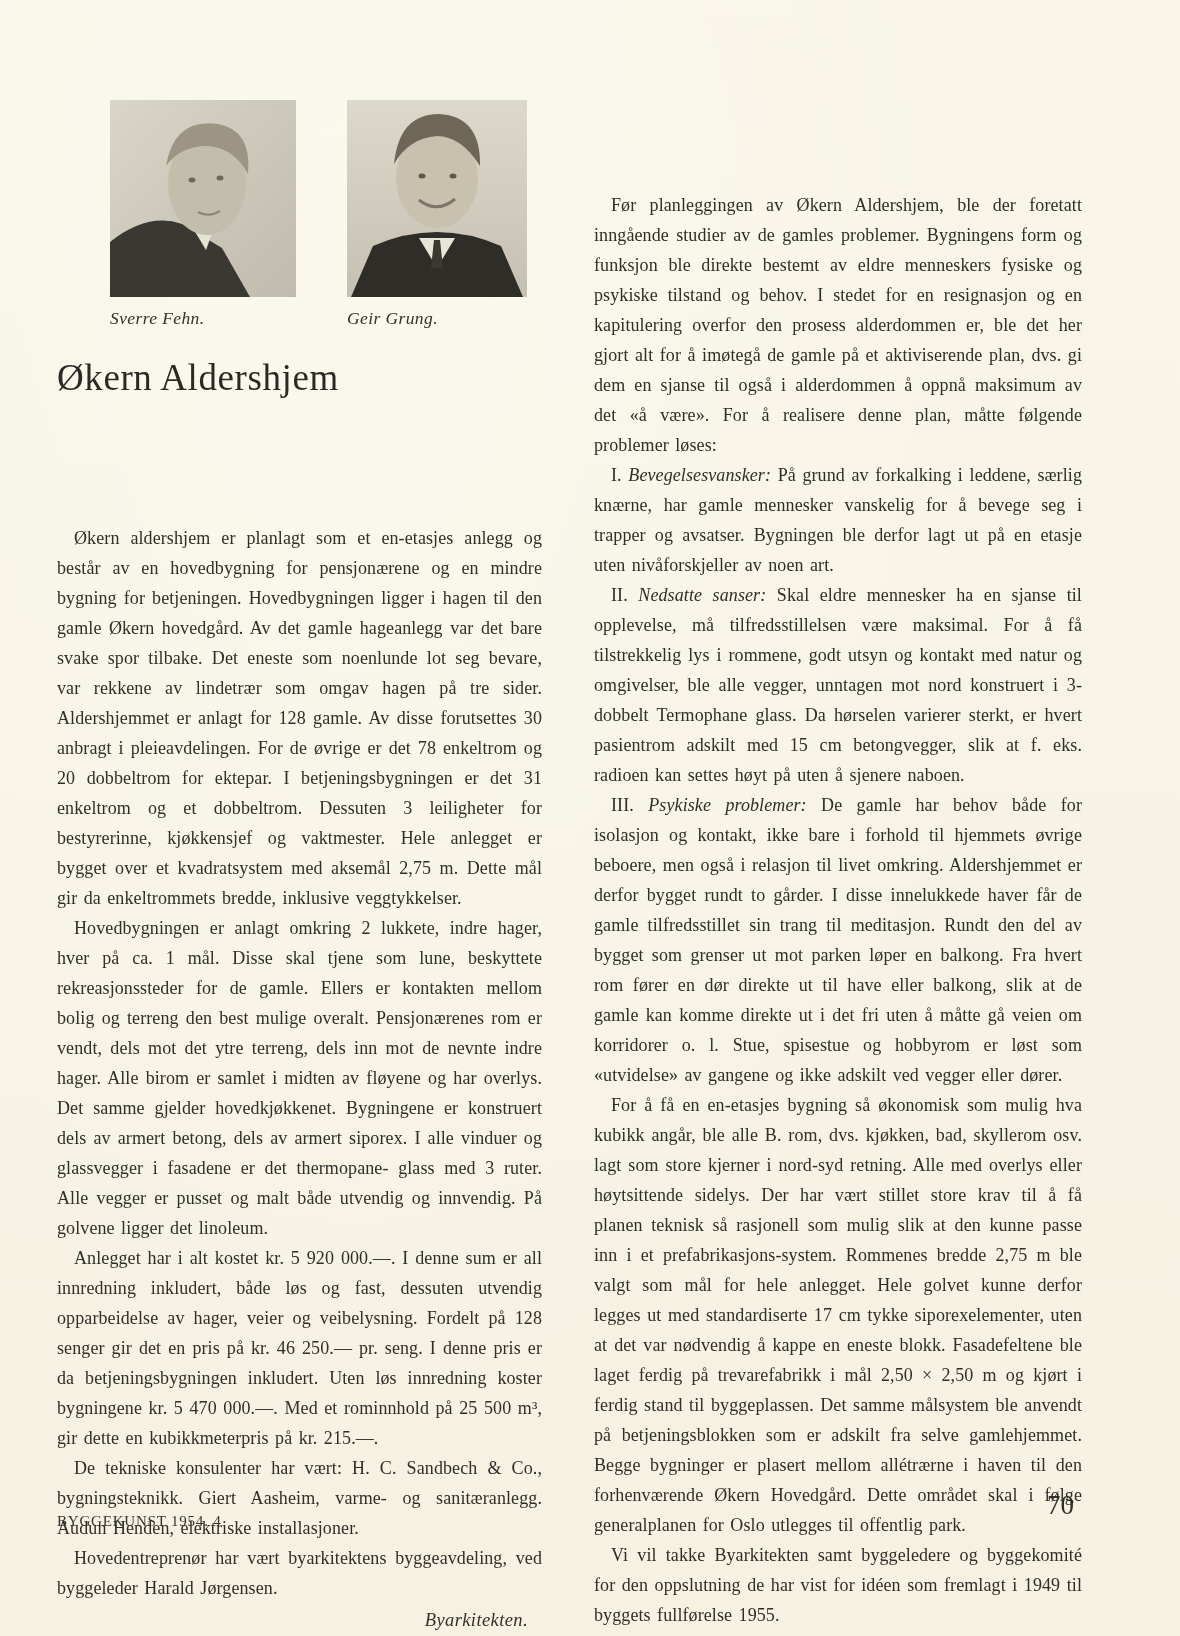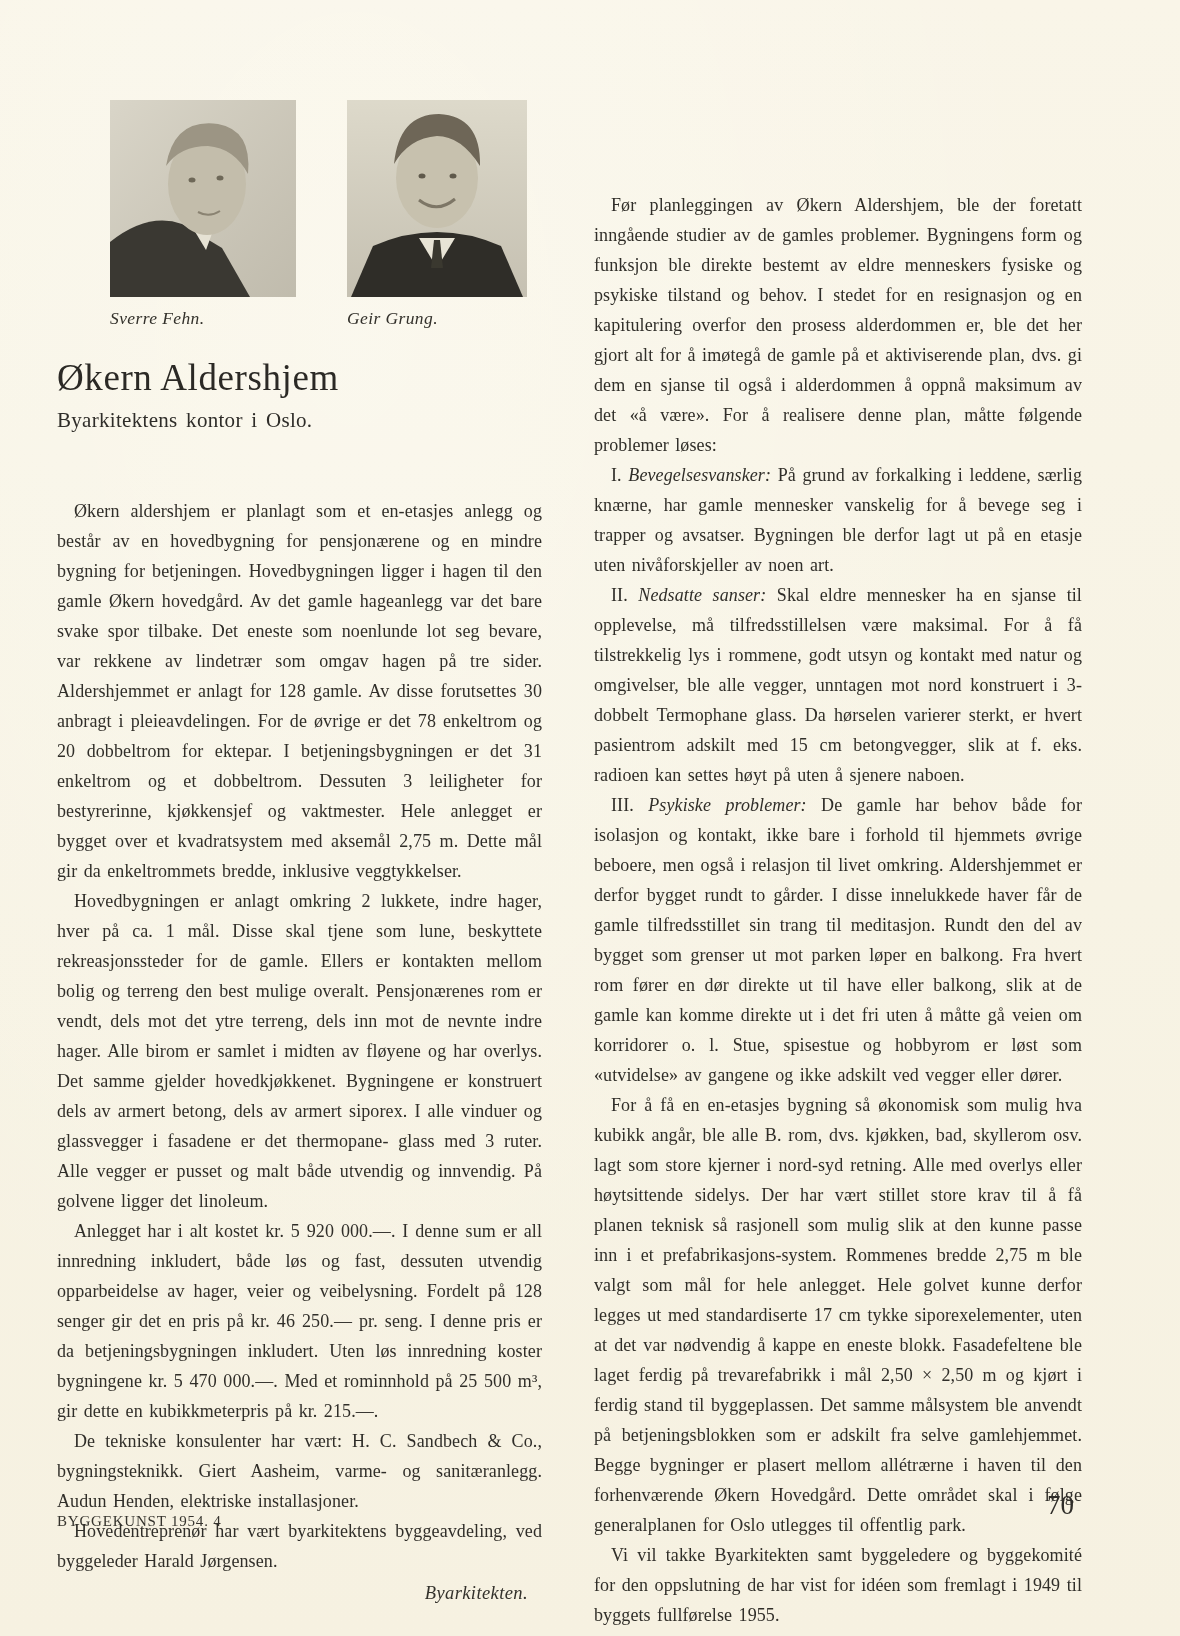--- a/index.html
+++ b/index.html
@@ -26,21 +26,21 @@
   }
   
   .title-block{position:absolute;left:57px;top:356px;width:490px;}
   .title-block h1{
     margin:0;font-size:37px;font-weight:400;letter-spacing:.6px;color:#2b2925;
   }
   .subtitle{margin:9px 0 0 0;font-size:21px;letter-spacing:.3px;word-spacing:3px;color:#2f2d29;}
   .subtitle + .subtitle{margin-top:7px;}
   
   .col{position:absolute;width:485px;}
-  .col-left{left:57px;top:496px;}
+  .col-left{left:57px;top:523px;}
   .col-right{left:594px;top:190px;width:488px;}
   .body-p{
     margin:0;font-size:18px;line-height:30px;text-align:justify;
     text-indent:17px;word-spacing:1.8px;letter-spacing:.1px;color:#302e29;
   }
   .p-num{font-style:normal;}
   .p-lead{font-style:italic;}
   .signature{
     margin:7px 14px 0 0;text-align:right;font-style:italic;font-size:18.5px;
     letter-spacing:.4px;color:#33312b;
@@ -101,21 +101,20 @@
           <ellipse cx="106" cy="76" rx="3.5" ry="2.5" fill="#5f594b"></ellipse>
           <path d="M72,100 Q90,114 108,99" stroke="#7d7666" stroke-width="3" fill="none"></path>
         </svg>
       </div>
       <figcaption>Geir Grung.</figcaption>
     </figure>
   </div>
 
   <header class="title-block">
     <h1>Økern Aldershjem</h1>
-    <p class="subtitle">Byarkitektens kontor i Oslo.</p>
   </header>
 
   <section class="col col-left">
     <p class="body-p">Økern aldershjem er planlagt som et en-etasjes anlegg og består av en hovedbygning for pensjonærene og en mindre bygning for betjeningen. Hovedbygningen ligger i hagen til den gamle Økern hovedgård. Av det gamle hageanlegg var det bare svake spor tilbake. Det eneste som noenlunde lot seg bevare, var rekkene av lindetrær som omgav hagen på tre sider. Aldershjemmet er anlagt for 128 gamle. Av disse forutsettes 30 anbragt i pleieavdelingen. For de øvrige er det 78 enkeltrom og 20 dobbeltrom for ektepar. I betjeningsbygningen er det 31 enkeltrom og et dobbeltrom. Dessuten 3 leiligheter for bestyrerinne, kjøkkensjef og vaktmester. Hele anlegget er bygget over et kvadratsystem med aksemål 2,75 m. Dette mål gir da enkeltrommets bredde, inklusive veggtykkelser.</p>
     <p class="body-p">Hovedbygningen er anlagt omkring 2 lukkete, indre hager, hver på ca. 1 mål. Disse skal tjene som lune, beskyttete rekreasjonssteder for de gamle. Ellers er kontakten mellom bolig og terreng den best mulige overalt. Pensjonærenes rom er vendt, dels mot det ytre terreng, dels inn mot de nevnte indre hager. Alle birom er samlet i midten av fløyene og har overlys. Det samme gjelder hovedkjøkkenet. Bygningene er konstruert dels av armert betong, dels av armert siporex. I alle vinduer og glassvegger i fasadene er det thermopane- glass med 3 ruter. Alle vegger er pusset og malt både utvendig og innvendig. På golvene ligger det linoleum.</p>
     <p class="body-p">Anlegget har i alt kostet kr. 5 920 000.—. I denne sum er all innredning inkludert, både løs og fast, dessuten utvendig opparbeidelse av hager, veier og veibelysning. Fordelt på 128 senger gir det en pris på kr. 46 250.— pr. seng. I denne pris er da betjeningsbygningen inkludert. Uten løs innredning koster bygningene kr. 5 470 000.—. Med et rominnhold på 25 500 m³, gir dette en kubikkmeterpris på kr. 215.—.</p>
     <p class="body-p">De tekniske konsulenter har vært: H. C. Sandbech &amp; Co., bygningsteknikk. Giert Aasheim, varme- og sanitæranlegg. Audun Henden, elektriske installasjoner.</p>
     <p class="body-p">Hovedentreprenør har vært byarkitektens byggeavdeling, ved byggeleder Harald Jørgensen.</p>
     <p class="signature">Byarkitekten.</p>
   </section>

